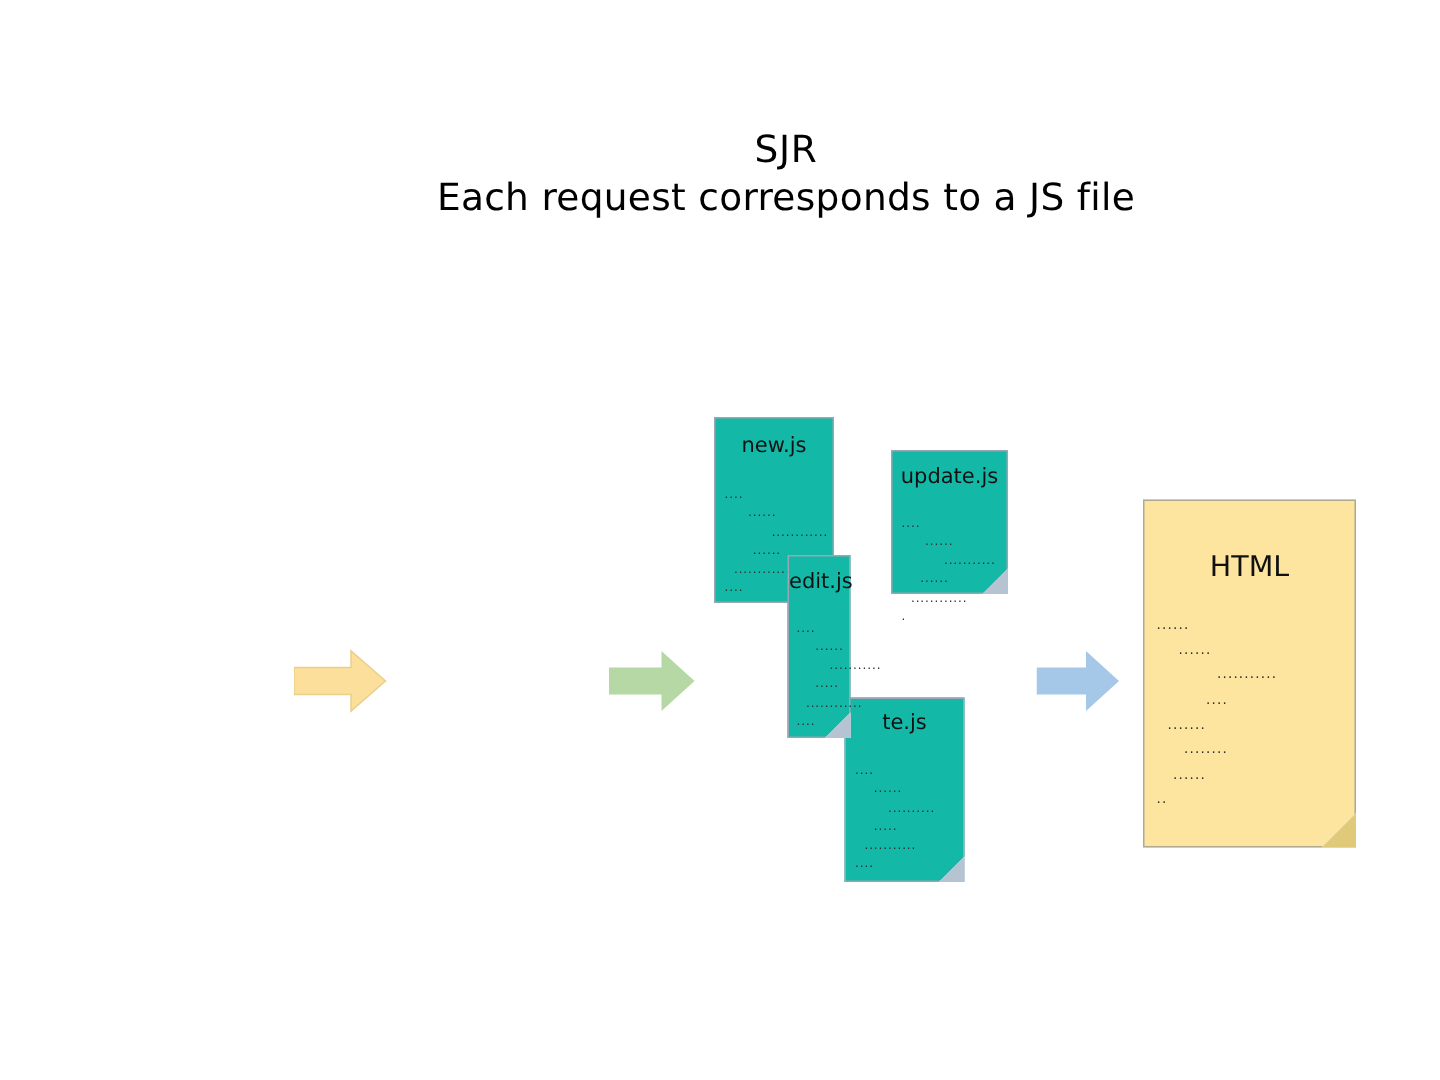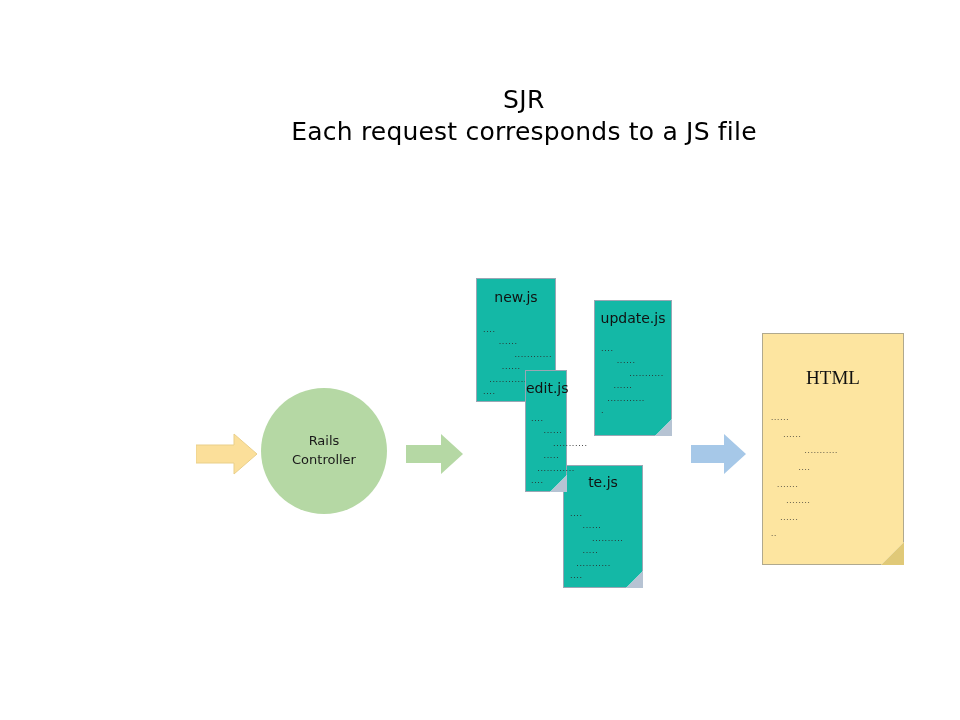--- a/index.html
+++ b/index.html
@@ -131,21 +131,20 @@
   
   #html-doc {
     position: absolute;
     left: 762px;
     top: 333px;
     width: 142px;
     height: 232px;
     background: #fde5a0;
     border: 1px solid #b0a98e;
     box-sizing: border-box;
-    font-family: Liberation Serif, serif;
   }
   #html-doc .html-title {
     position: absolute;
     top: 33px;
     left: 0;
     width: 100%;
     text-align: center;
     font-size: 19px;
     color: #111111;
   }
@@ -184,46 +183,40 @@
     <div class="title-line2">Each request corresponds to a JS file</div>
   </div>
 
 
   <div class="arrow" id="arrow-1" style="left:196px; top:432px; width:62px;">
     <svg width="62" height="44" viewBox="0 0 62 44">
       <polygon points="0,13 38,13 38,2 61,22 38,42 38,31 0,31" fill="#fbdf9a" stroke="#e9cf8a" stroke-width="1"></polygon>
     </svg>
   </div>
 
-  <div class="node-circle" id="rails-node">
-    <span>
-      <span>Rails</span><br>
-      <span>Controller</span>
-    </span>
-  </div>
 
   <div class="arrow" id="arrow-2" style="left:406px; top:432px; width:58px;">
     <svg width="58" height="44" viewBox="0 0 58 44">
       <polygon points="0,13 35,13 35,2 57,22 35,42 35,31 0,31" fill="#b5d8a4"></polygon>
     </svg>
   </div>
 
   <div class="doc-card" id="card-new" style="left:476px; top:278px; width:80px; height:124px; z-index:3;">
     <div class="doc-title" style="top:10px;">new.js</div>
     <div class="doc-lines" style="top:45px; padding-left:6px;">
       <div class="dl">....</div>
       <div class="dl">     ......</div>
       <div class="dl">          ............</div>
       <div class="dl">      ......</div>
       <div class="dl">  .............</div>
       <div class="dl">....</div>
     </div>
   </div>
 
-  <div class="doc-card" id="card-update" style="left:594px; top:300px; width:78px; height:136px; z-index:2;">
+  <div class="doc-card" id="card-update" style="left:594px; top:300px; width:78px; height:96px; z-index:2;">
     <div class="doc-title" style="top:9px;">update.js</div>
     <div class="doc-lines" style="top:42px; padding-left:6px;">
       <div class="dl">....</div>
       <div class="dl">     ......</div>
       <div class="dl">         ...........</div>
       <div class="dl">    ......</div>
       <div class="dl">  ............</div>
       <div class="dl">.</div>
     </div>
     <div class="fold">

